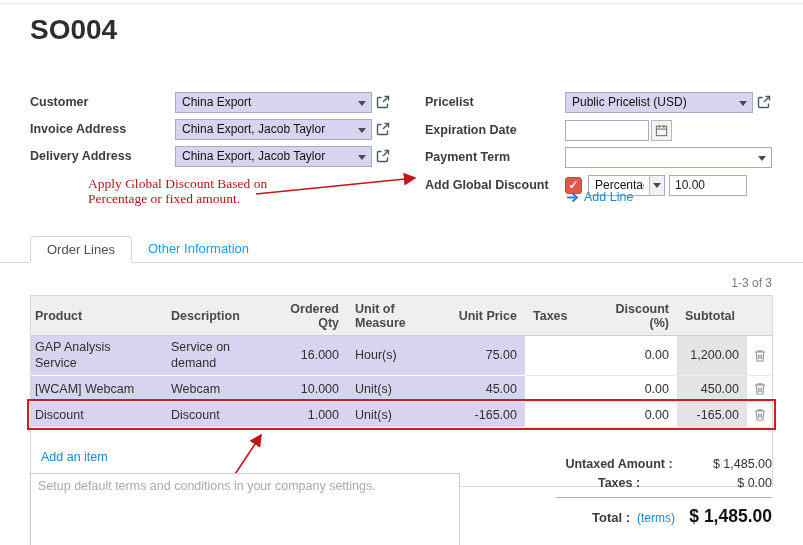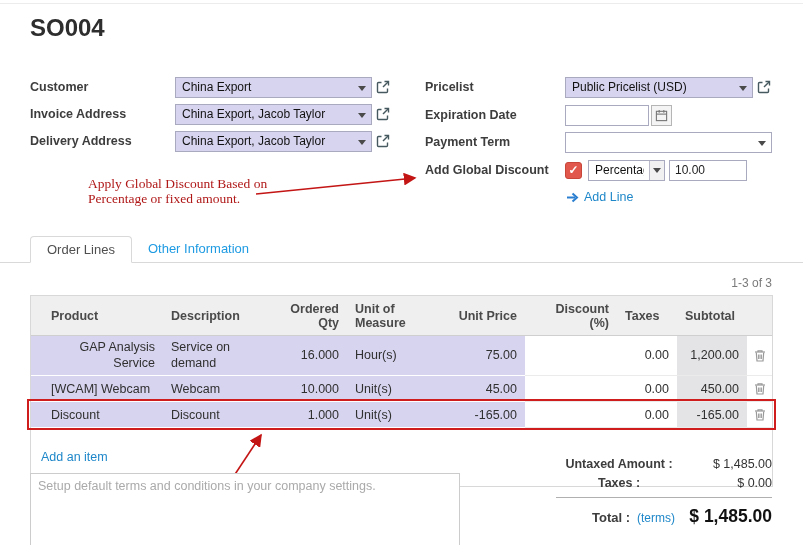--- a/index.html
+++ b/index.html
@@ -1,22 +1,22 @@
 <!DOCTYPE html>
 <html><head>
 <meta charset="utf-8">
 <style>
   * { margin:0; padding:0; box-sizing:border-box; }
   body { background:#fff; font-family:"Liberation Sans", sans-serif; }
   .page { position:relative; width:803px; height:545px; background:#fff; overflow:hidden; color:#333; }
   .topline { position:absolute; top:3px; left:0; width:100%; border-top:1px solid #ececec; }
-  .title { position:absolute; left:30px; top:14px; font-size:24px; font-weight:bold; color:#2e2e2e; }
-
-  
-  .form-row { position:absolute; height:22px; display:flex; align-items:center; }
+  .title { position:absolute; left:30px; top:14px; font-size:28px; font-weight:bold; color:#2e2e2e; }
+
+  
+  .form-row { position:absolute; height:22px; display:flex; align-items:center;margin-top:15px; }
   .flabel { font-size:12.5px; font-weight:bold; color:#3d3d3d; }
   .lw { width:145px; }
   .rw { width:140px; }
   .sel { position:relative; height:21px; border:1px solid #a9a9c0; background:#fff; display:flex; align-items:center; padding:0 18px 0 6px; font-size:12px; color:#121212; }
   .sel.lav { background:#d7d4ef; }
   .caret { position:absolute; right:5px; top:8px; width:0; height:0; border-left:4px solid transparent; border-right:4px solid transparent; border-top:5px solid #4a4a4a; }
   .arrowbox { position:absolute; right:0; top:0; bottom:0; width:15px; border-left:1px solid #b9b9c9; background:#f1f1f1; display:flex; align-items:center; justify-content:center; }
   .arrowbox .caret { position:static; }
   .sel-text { flex:1; overflow:hidden; white-space:nowrap; }
   .ext { margin-left:4px; display:inline-flex; align-items:center; cursor:pointer; }
@@ -37,21 +37,21 @@
   .tab-inactive { height:27px; display:flex; align-items:center; padding:0 16px; font-size:13px; color:#1e9be2; cursor:pointer; }
   .pager { position:absolute; right:31px; top:276px; font-size:12px; color:#7a7a7a; }
 
   
   .otable { position:absolute; left:30px; top:295px; width:743px; border:1px solid #d8d8d8; background:#fff; }
   .trow { display:flex; align-items:stretch; }
   .thead { background:#efeff0; border-bottom:1px solid #cfcfcf; height:40px; }
   .cell { padding:0 8px; font-size:12.5px; display:flex; align-items:center; color:#303030; border-bottom:1px solid #ebebeb; }
   .thead .cell { font-weight:bold; color:#4a4a4a; border-bottom:none; }
   .num { justify-content:flex-end; text-align:right; }
-  .c-prod{width:132px; padding-left:20px;text-align:right;} .c-desc{width:99px;} .c-qty{width:85px;} .c-uom{width:102px;}
+  .c-prod{width:132px; padding-left:4px;} .c-desc{width:99px;} .c-qty{width:85px;} .c-uom{width:102px;}
   .c-price{width:76px;} .c-tax{width:60px;} .c-disc{width:92px;} .c-sub{width:70px;} .c-del{width:25px; justify-content:center; padding:0;}
   .hl { background:#d7d4ef; border-bottom:1px solid #fff; }
   .subcol { background:#e4e4e6; }
   .thead .subcol { background:#efeff0; }
   .r-tall .cell { height:40px; line-height:1.25; }
   .r-std .cell { height:26px; }
   .delbtn { cursor:pointer; display:flex; align-items:center; justify-content:center; width:100%; height:100%; }
   .additem { padding:22px 10px; font-size:12.5px; color:#1e87c9; cursor:pointer; }
 
   
@@ -197,22 +197,22 @@
   </div>
   <div class="pager">1-3 of 3</div>
 
   <div class="otable">
     <div class="trow thead">
       <div class="cell c-prod">Product</div>
       <div class="cell c-desc">Description</div>
       <div class="cell c-qty num">Ordered Qty</div>
       <div class="cell c-uom">Unit of Measure</div>
       <div class="cell c-price num">Unit Price</div>
+      <div class="cell c-tax">Taxes</div>
       <div class="cell c-disc num">Discount (%)</div>
-      <div class="cell c-tax">Taxes</div>
       <div class="cell c-sub subcol">Subtotal</div>
       <div class="cell c-del"></div>
     </div>
 
     <div class="trow r-tall">
       <div class="cell c-prod hl">GAP Analysis Service</div>
       <div class="cell c-desc hl">Service on demand</div>
       <div class="cell c-qty hl num">16.000</div>
       <div class="cell c-uom hl">Hour(s)</div>
       <div class="cell c-price hl num">75.00</div>

